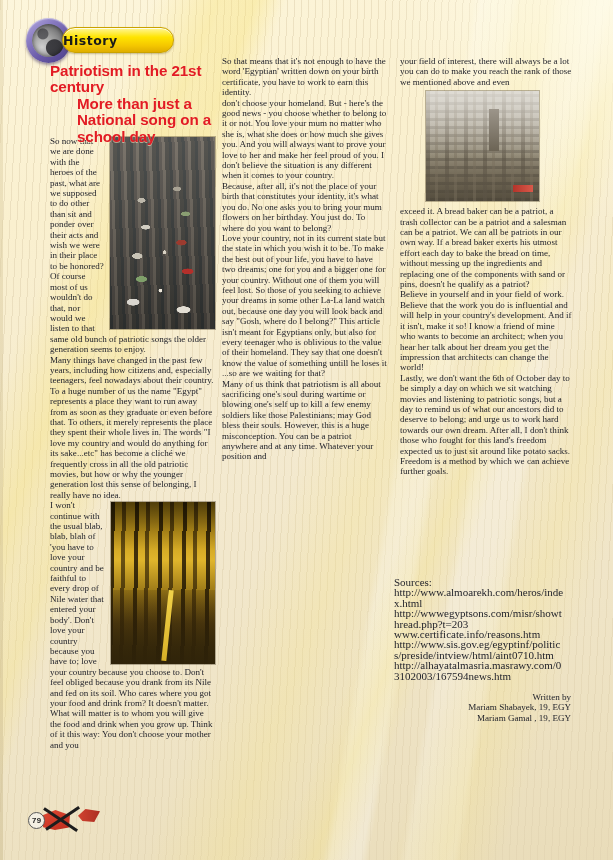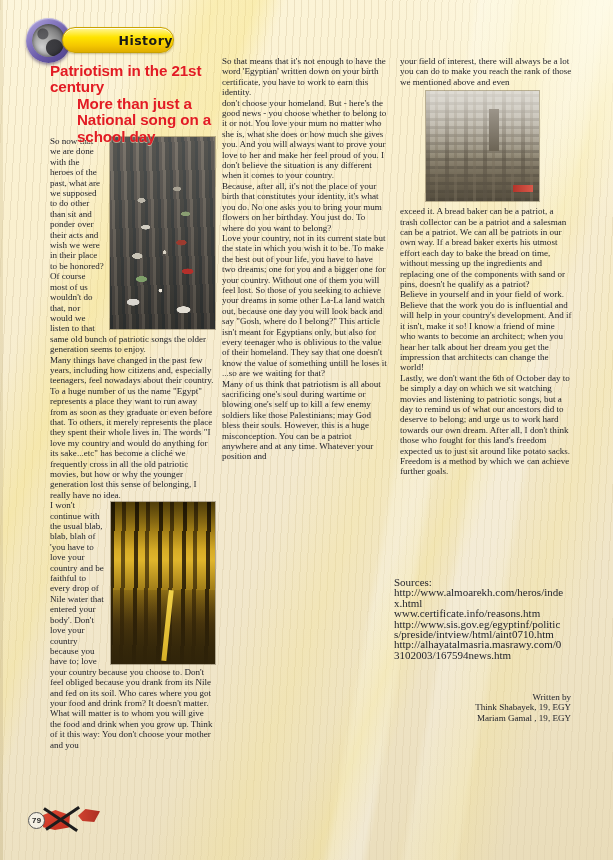--- a/index.html
+++ b/index.html
@@ -49,21 +49,21 @@
     width:300px; height:46px;
     z-index:6;
   }
   .badge-pill {
     position:absolute; left:40px; top:9px;
     width:112px; height:26px;
     border-radius:14px;
     background:linear-gradient(180deg,#fff79a 0%, #ffe400 38%, #f5c800 72%, #e0ae00 100%);
     border:1px solid #caa200;
     box-shadow:0 1px 2px rgba(90,70,0,.35), inset 0 1px 0 rgba(255,255,255,.8);
-    display:flex; align-items:center; justify-content:flex-end;
+    display:flex; align-items:center; justify-content:flex-start;
   }
   .badge-pill span {
     font-family:"DejaVu Sans", sans-serif;
     font-weight:bold; font-size:12.5px; color:#1a1a1a;
     letter-spacing:.5px;
   }
   .moon-orb {
     position:absolute; left:4px; top:0;
     width:45px; height:45px; border-radius:50%;
     background:linear-gradient(140deg,#b9aee0 0%,#8b7ec4 30%,#6a5aa8 60%,#4b3f86 100%);
@@ -298,28 +298,29 @@
       <div class="sign"></div>
     </div>
     <p>exceed it. A bread baker can be a patriot, a trash collector can be a patriot and a salesman can be a patriot. We can all be patriots in our own way. If a bread baker exerts his utmost effort each day to bake the bread on time, without messing up the ingredients and replacing one of the components with sand or pins, doesn't he qualify as a patriot?</p>
     <p>Believe in yourself and in your field of work.  Believe that the work you do is influential and will help in your country's development.  And if it isn't, make it so! I know a friend of mine who wants to become an architect; when you hear her talk about her dream you get the impression that architects can change the world!</p>
     <p>Lastly, we don't want the 6th of October day to be simply a day on which we sit watching movies and listening to patriotic songs, but a day to remind us of what our ancestors did to deserve to belong; and urge us to work hard towards our own dream. After all, I don't think those who fought for this land's freedom expected us to just sit around like potato sacks.  Freedom is a method by which we can achieve further goals.</p>
   </div>
 
   <div id="sources">
     <span class="src-label">Sources:</span>
     <span class="url">http://www.almoarekh.com/heros/index.html</span>
+    <span class="url">http://wwwegyptsons.com/misr/showthread.php?t=203</span>
     <span class="url">www.certificate.info/reasons.htm</span>
     <span class="url">http://www.sis.gov.eg/egyptinf/politics/preside/intview/html/aint0710.htm</span>
     <span class="url">http://alhayatalmasria.masrawy.com/03102003/167594news.htm</span>
   </div>
 
   <div id="byline">
     <span>Written by</span>
-    <span>Think Shabayek, 19, EGY</span>
+    <span>Mariam Shabayek, 19, EGY</span>
     <span>Mariam Gamal , 19, EGY</span>
   </div>
 
   <div id="footer-mark">
     <div class="ribbon"></div>
     <div class="wing"></div>
     <div class="slash"></div>
     <div class="slash2"></div>
     <div class="pg-circle">79</div>
   </div>

